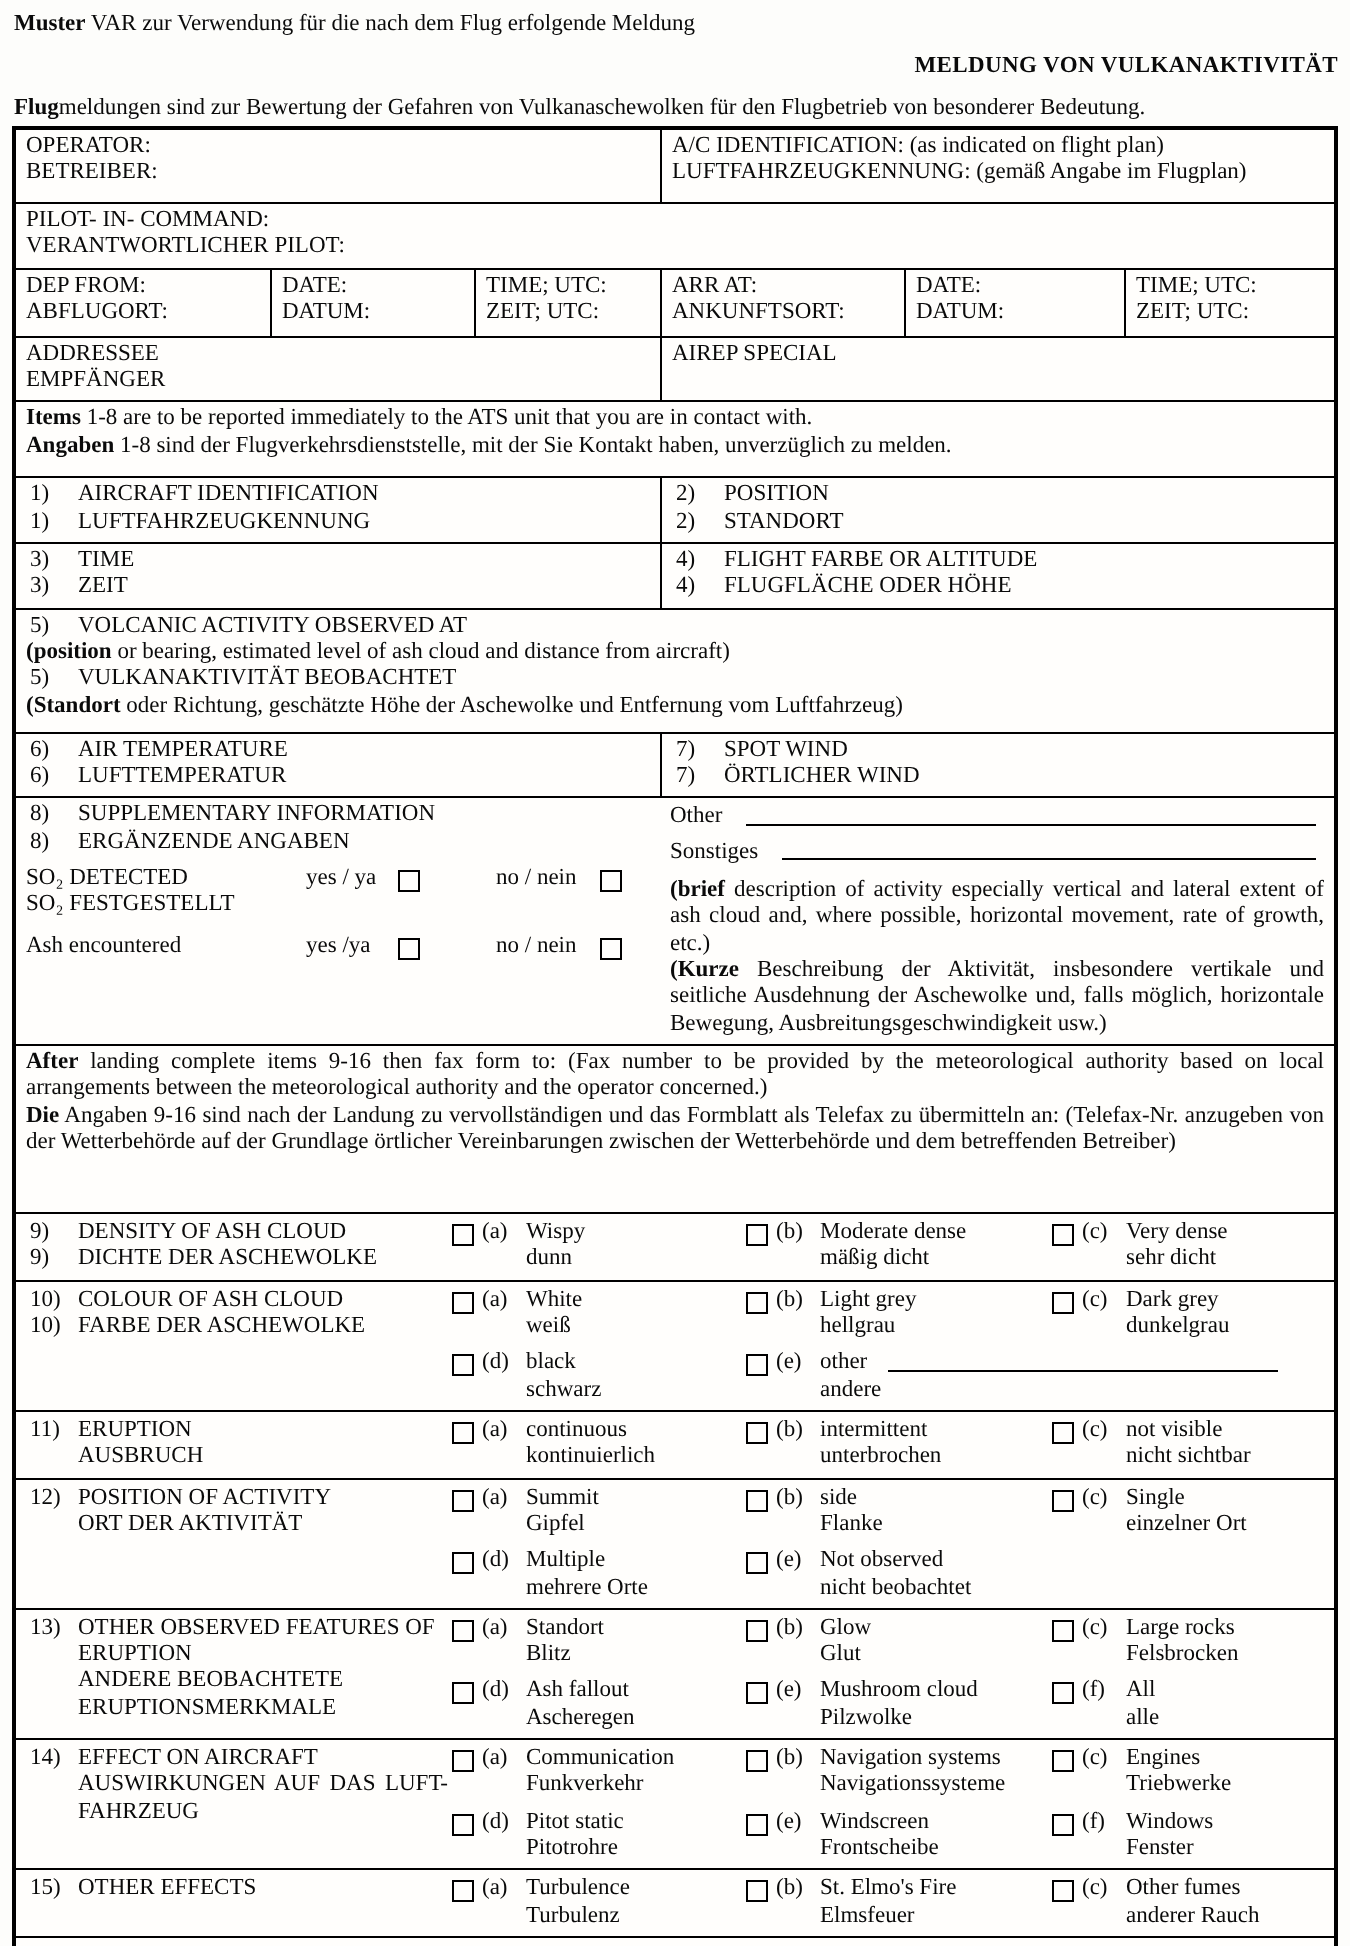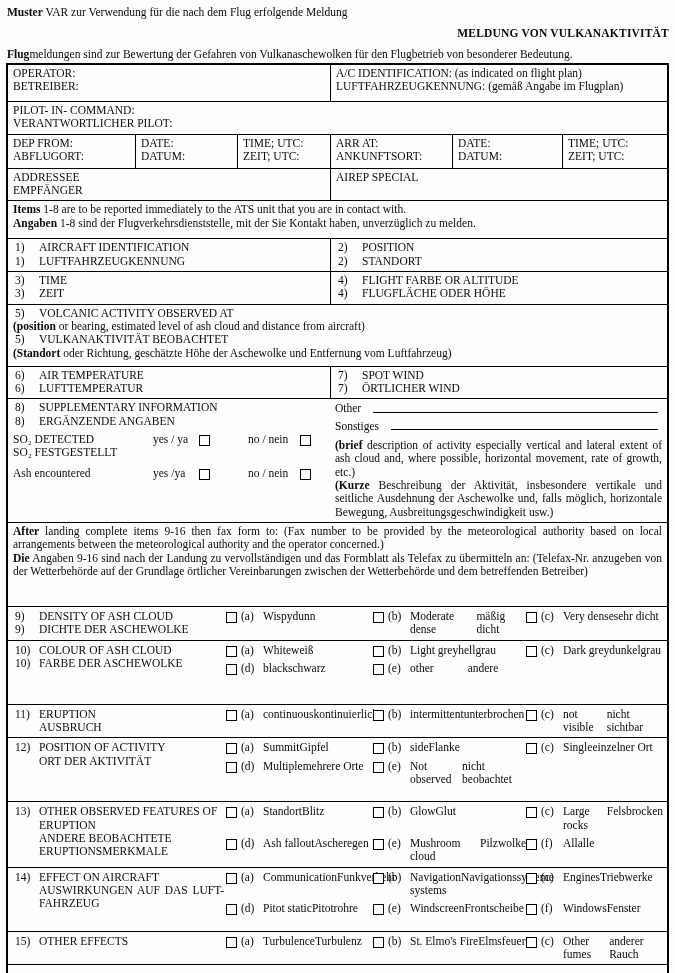--- a/index.html
+++ b/index.html
@@ -41,21 +41,21 @@
 
   
   .sec-label { flex:0 0 218px; padding:3px 2px 3px 5px; }
   .opts {
     flex:1 1 auto; display:grid;
     grid-template-columns:147px 153px 1fr;
     row-gap:5px; align-content:start; padding:3px 4px 3px 0;
   }
   .opt { display:flex; align-items:flex-start; }
   .letter { flex:0 0 22px; text-align:left; margin-left:4px; }
-  .optxt { display:flex; flex-direction:row; min-width:0; flex:1 1 auto; }
+  .optxt { display:flex; flex-direction:column; min-width:0; flex:1 1 auto; }
   .span2 { grid-column:2 / 4; }
 
   .fill-line { display:flex; margin:1px 0 4px 0; }
   .blank { flex:1 1 auto; border-bottom:1.2px solid #000; margin:0 4px 3px 12px; }
   .blank-sm { border-bottom:1.2px solid #000; flex:1 1 auto; margin:0 24px 3px 10px; }
 
   .yn { display:flex; align-items:flex-start; margin-top:5px; }
   .yn-label { flex:0 0 140px; }
   .yn-word { flex:0 0 46px; }
   .yn-gap { flex:0 0 38px; }

